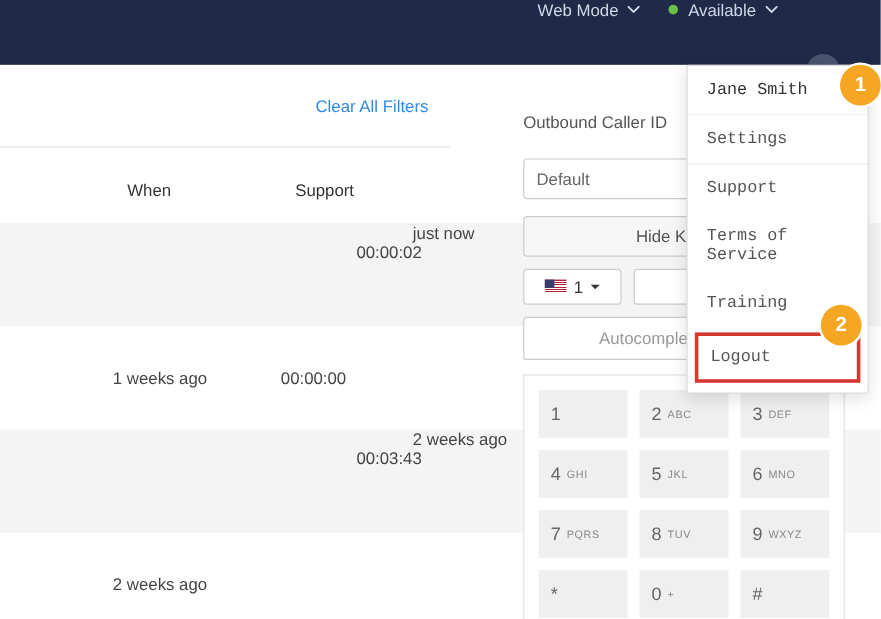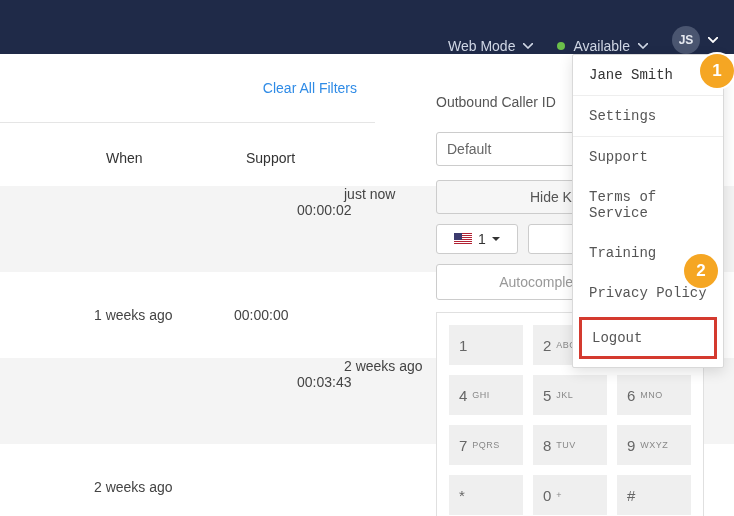--- a/index.html
+++ b/index.html
@@ -10,21 +10,21 @@
     background: #fff;
     width: 734px;
     height: 516px;
     overflow: hidden;
     position: relative;
   }
   .topbar {
     background: #1f2a48;
     height: 54px;
     display: flex;
-    align-items: flex-end;
+    align-items: flex-start;
     justify-content: flex-end;
     padding: 0 16px;
     gap: 24px;
     color: #cfd6e4;
   }
   .topbar .item {
     display: flex;
     align-items: center;
     gap: 8px;
     font-size: 14px;
@@ -341,20 +341,19 @@
 </div>
 
 <div class="dropdown">
   <div class="dd-item name">Jane Smith</div>
   <div class="dd-sep"></div>
   <div class="dd-item">Settings</div>
   <div class="dd-sep"></div>
   <div class="dd-item">Support</div>
   <div class="dd-item">Terms of Service</div>
   <div class="dd-item">Training</div>
-  <div class="dd-item">Privacy Policy</div>
   <div class="logout-hl">
     <div class="dd-item">Logout</div>
   </div>
 </div>
 
 <div class="callout c1">1</div>
 <div class="callout c2">2</div>
 
 </body></html>

